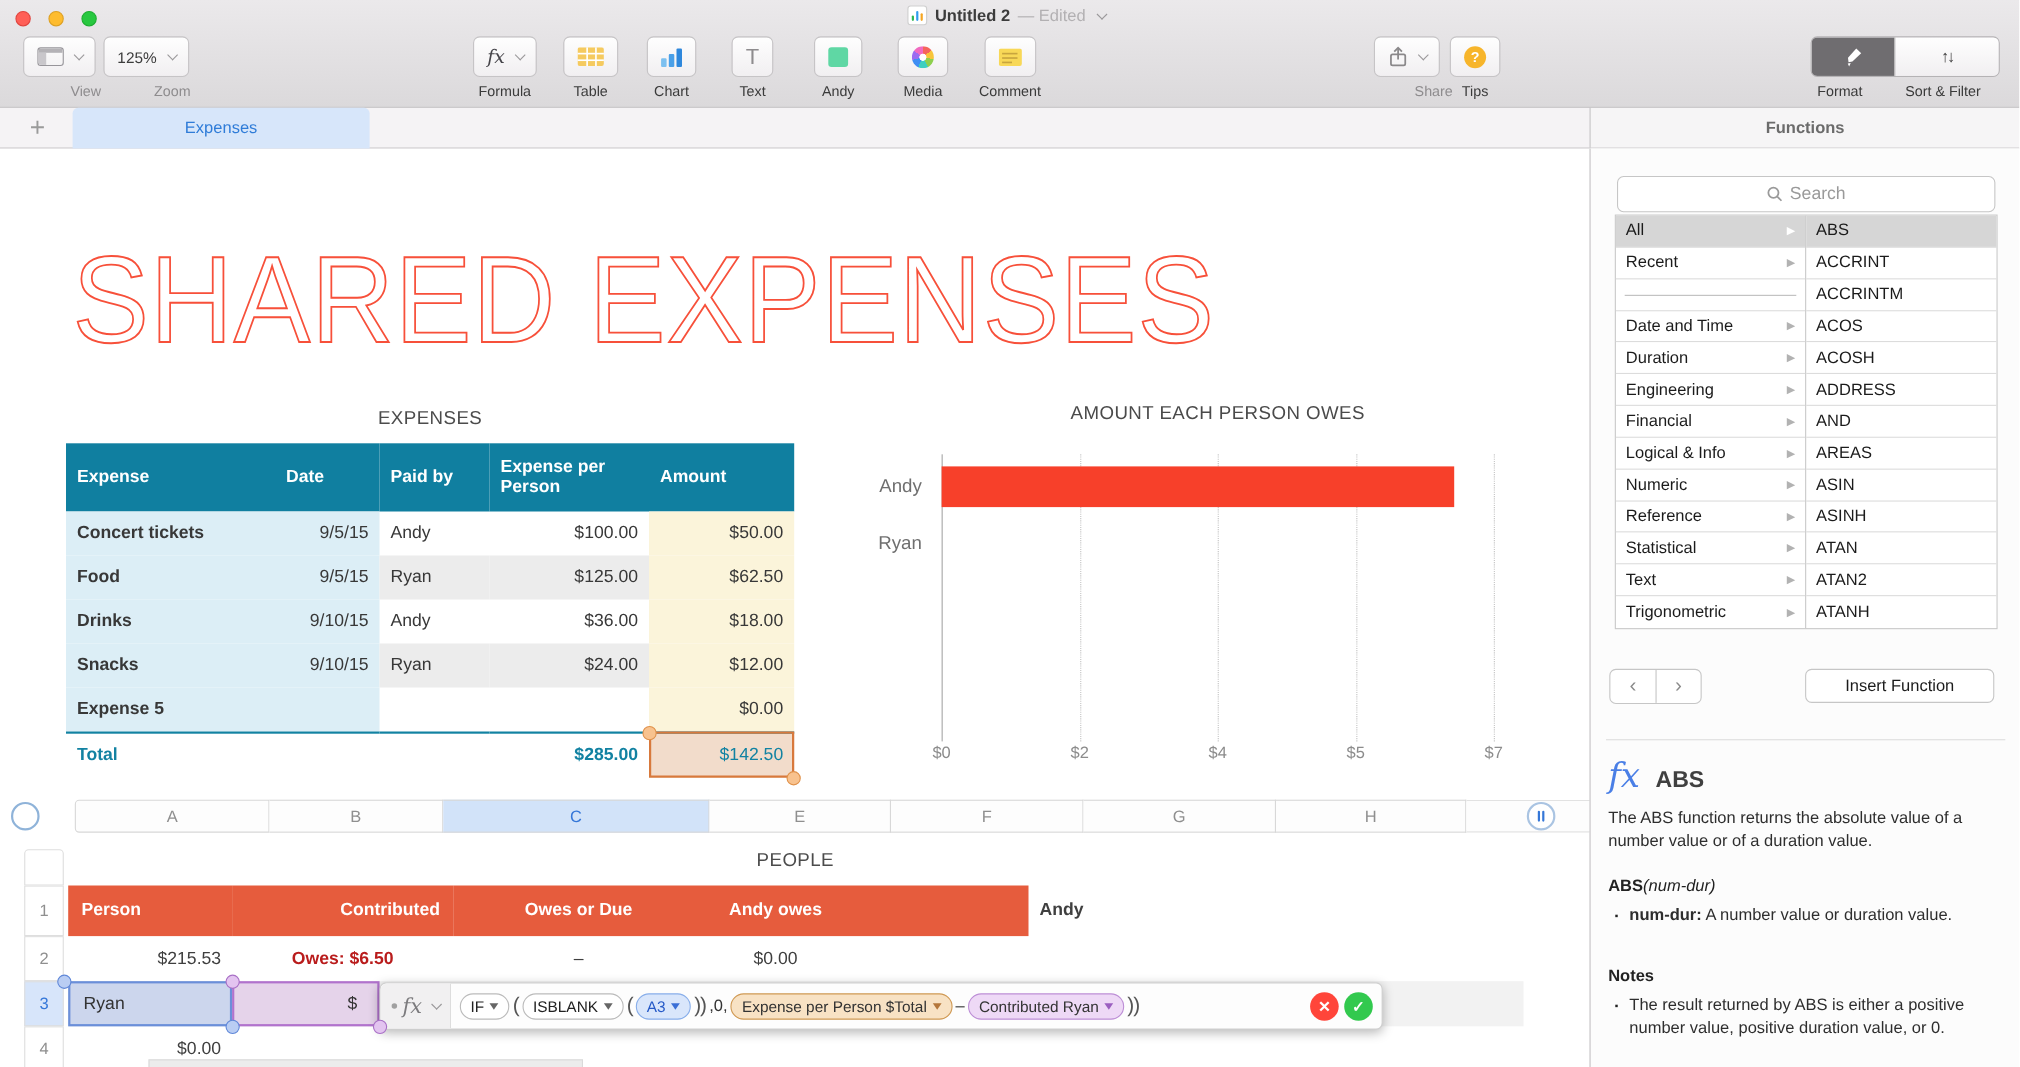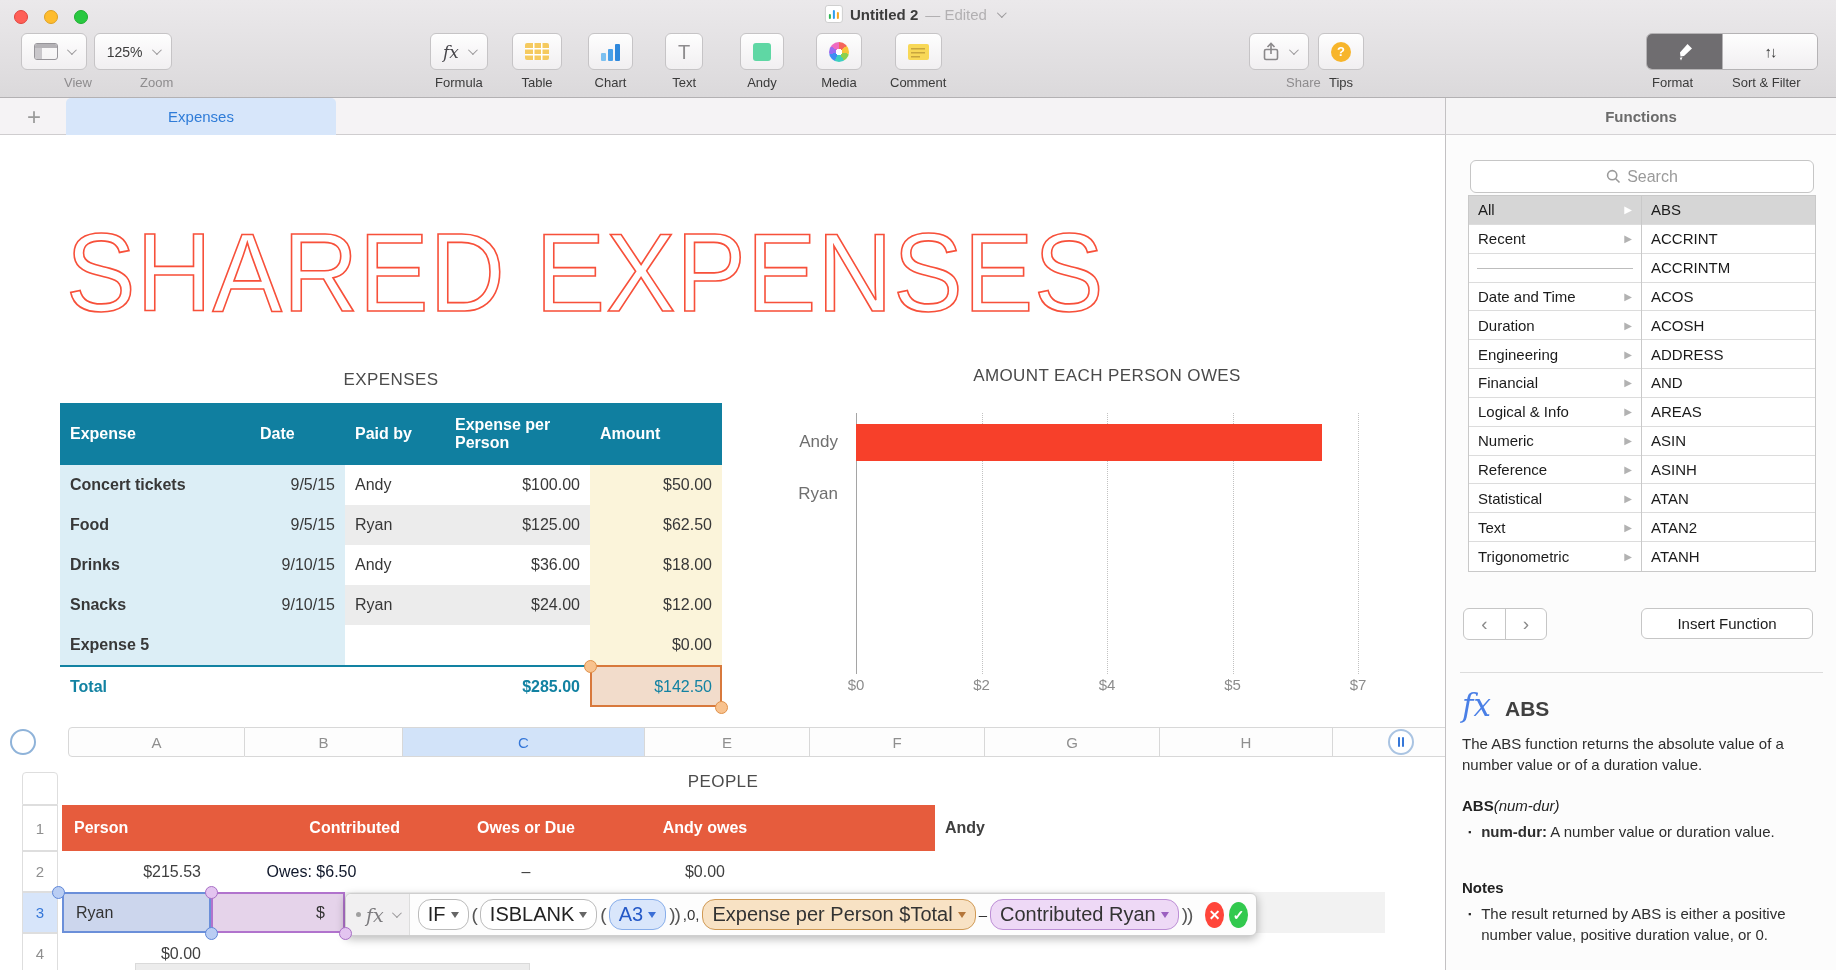--- a/index.html
+++ b/index.html
@@ -114,38 +114,38 @@
 
   
   .gutter-cell{position:absolute;left:22px;width:36px;background:#fff;border:1px solid #dedede;
       display:flex;align-items:center;justify-content:center;font-size:15px;color:#8f8f8f;}
   .gutter-cell.sel{background:#d7e5fa;color:#3577d8;}
 
   
   .ppl-grid{position:absolute;left:62px;top:805px;display:grid;
       grid-template-columns:149px 201px 228px 130px 165px 450px;font-size:16px;color:#3f3f3f;}
   .ppl-grid .hcell{background:#e65c3d;color:#fff;font-weight:700;display:flex;align-items:center;padding:0 12px;}
-  .owes-red{color:#0f172a;font-weight:400;}
+  .owes-red{color:#b91c1c;font-weight:700;}
   .row3bg{position:absolute;left:62px;top:892px;width:1323px;height:41px;background:#f2f2f2;}
   .cell-sel-blue{position:absolute;left:62px;top:892px;width:149px;height:41px;background:rgba(116,148,224,.30);
       border:2px solid #6b8fd9;display:flex;align-items:center;padding:0 12px;font-size:16px;color:#333;}
   .cell-sel-purple{position:absolute;left:211px;top:892px;width:134px;height:41px;background:rgba(193,122,214,.26);
       border:2px solid #b173cd;display:flex;align-items:center;padding:0 0 0 103px;font-size:16px;color:#333;}
 
   
   .formula-bar{position:absolute;left:345px;top:893px;width:912px;height:43px;background:#fdfdfd;border:1px solid #cfcfcf;
       border-radius:6px;box-shadow:0 3px 10px rgba(0,0,0,.28);display:flex;align-items:center;z-index:20;padding-right:8px;}
   .fx-zone{display:flex;align-items:center;gap:5px;background:#f1f0f1;height:100%;border-radius:6px 0 0 6px;
       border-right:1px solid #ddd;padding:0 10px;}
   .fx-dot{width:5px;height:5px;border-radius:50%;background:#a0a0a0;}
   .fx-zone .fx-glyph{font-size:19px;color:#7c7b7e;}
   .tokens{display:flex;align-items:center;gap:3px;padding:0 8px;flex:1;}
   .tok-paren{font-size:19px;color:#555;letter-spacing:-1px;}
   .tok-plain{font-size:15px;color:#333;}
-  .pill{display:flex;align-items:center;gap:5px;border-radius:13px;padding:3px 9px;font-size:20px;white-space:nowrap;}
+  .pill{display:flex;align-items:center;gap:5px;border-radius:13px;padding:3px 9px;font-size:14px;white-space:nowrap;}
   .pill .tri{width:0;height:0;border-left:4px solid transparent;border-right:4px solid transparent;border-top:6px solid #666;}
   .pill.fn{background:#fff;border:1px solid #bbb;color:#222;}
   .pill.blue{background:#d9e6fb;border:1px solid #88aeea;color:#2559c7;}
   .pill.blue .tri{border-top-color:#3b6fd6;}
   .pill.orange{background:#f8e2c4;border:1px solid #d09a55;color:#333;}
   .pill.orange .tri{border-top-color:#b4763a;}
   .pill.purple{background:#eed9f6;border:1px solid #bd8fd6;color:#333;}
   .pill.purple .tri{border-top-color:#9b5fc0;}
   .fbtn{width:26px;height:26px;border-radius:50%;color:#fff;display:flex;align-items:center;justify-content:center;
         font-size:14px;font-weight:700;margin-left:5px;}

